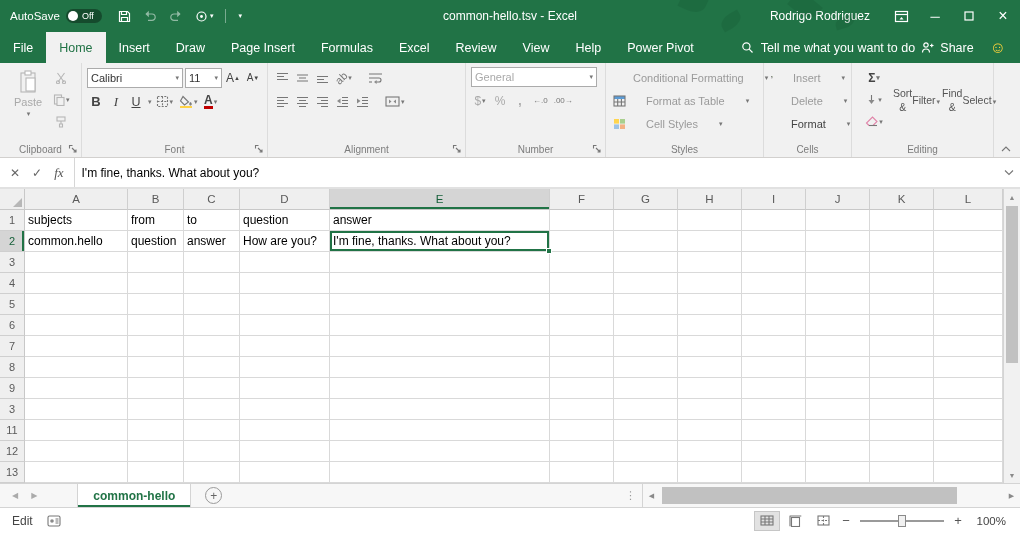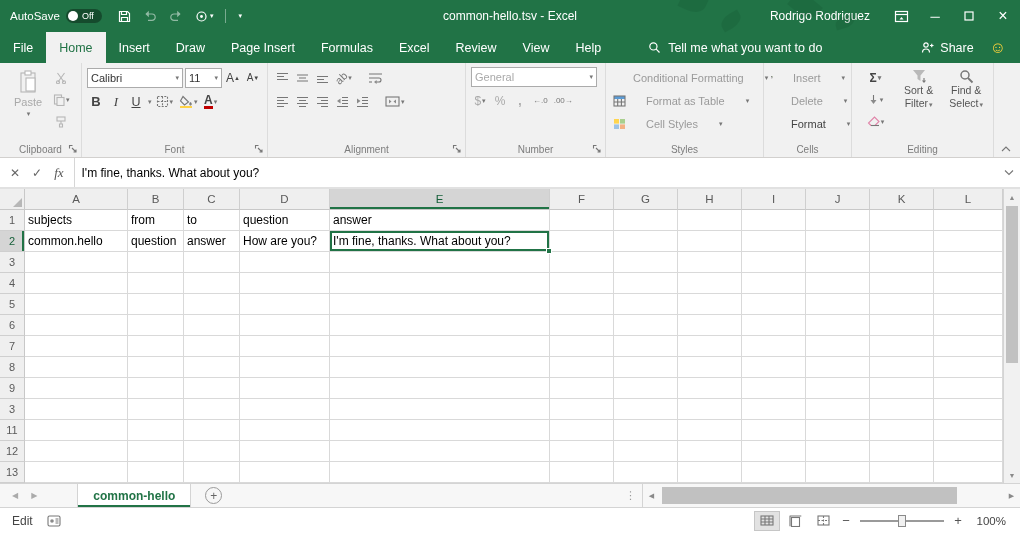--- a/index.html
+++ b/index.html
@@ -46,21 +46,21 @@
   .mini-col { display:flex; flex-direction:column; gap:1px; }
   .disabled, .disabled .sbtn { color:#a9a9a9; }
   svg.ic { display:block; }
   svg.ic .st { stroke:#777; fill:none; stroke-width:1.1; }
   svg.ic .fl { fill:#8a8a8a; stroke:none; }
   .disabled svg.ic .st { stroke:#b6b6b6; }
   svg.wic .st { stroke:#fff; fill:none; stroke-width:1.2; }
   svg.wic .fl { fill:#fff; stroke:none; }
   .stackbtn { display:flex; align-items:center; gap:20px; height:21px; font-size:11px; color:#9a9a9a; white-space:nowrap; padding:0 2px; margin-bottom:2px; }
   .stackbtn.en { color:#444; }
-  .tallbtn { display:flex; flex-direction:column; align-items:center; width:47px; font-size:10.5px; color:#555; line-height:1.25; padding-top:2px; text-align:center; }
+  .tallbtn { display:flex; flex-direction:row; align-items:center; width:47px; font-size:10.5px; color:#555; line-height:1.25; padding-top:2px; text-align:center; }
   .orient { font-size:11px; color:#777; transform:rotate(-45deg); display:inline-block; }
   .collapse-ribbon { position:absolute; right:8px; bottom:4px; }
   .bold-b { font-weight:bold; font-size:13px; }
   .ital-i { font-style:italic; font-family:"Liberation Serif",serif; font-size:13px; }
   .und-u { text-decoration:underline; font-size:12.5px; }
   .fontcolor-a { font-size:12px; font-weight:bold; color:#444; border-bottom:3px solid #c00000; line-height:1; padding-bottom:0; }
   .dec-txt { font-size:8px; color:#777; letter-spacing:0; }
 
   
   .fbar { height:31px; background:#fff; border-bottom:2px solid #e1e1e1; display:flex; align-items:stretch; flex:0 0 auto; }
@@ -186,20 +186,21 @@
     <span class="rtab">File</span>
     <span class="rtab active">Home</span>
     <span class="rtab">Insert</span>
     <span class="rtab">Draw</span>
     <span class="rtab">Page Insert</span>
     <span class="rtab">Formulas</span>
     <span class="rtab">Excel</span>
     <span class="rtab">Review</span>
     <span class="rtab">View</span>
     <span class="rtab">Help</span>
+    <span class="rtab">Power Pivot</span>
     <span class="tellme">
       <svg class="wic" width="13" height="13" viewBox="0 0 13 13">
           <circle class="st" cx="5.4" cy="5.4" r="3.6"></circle>
           <path class="st" d="M8.2 8.2 L11.5 11.5"></path>
         </svg>
       <span>Tell me what you want to do</span>
     </span>
     <span class="share">
       <svg class="wic" width="13" height="13" viewBox="0 0 13 13">
           <circle class="st" cx="5" cy="4" r="2.2"></circle>

